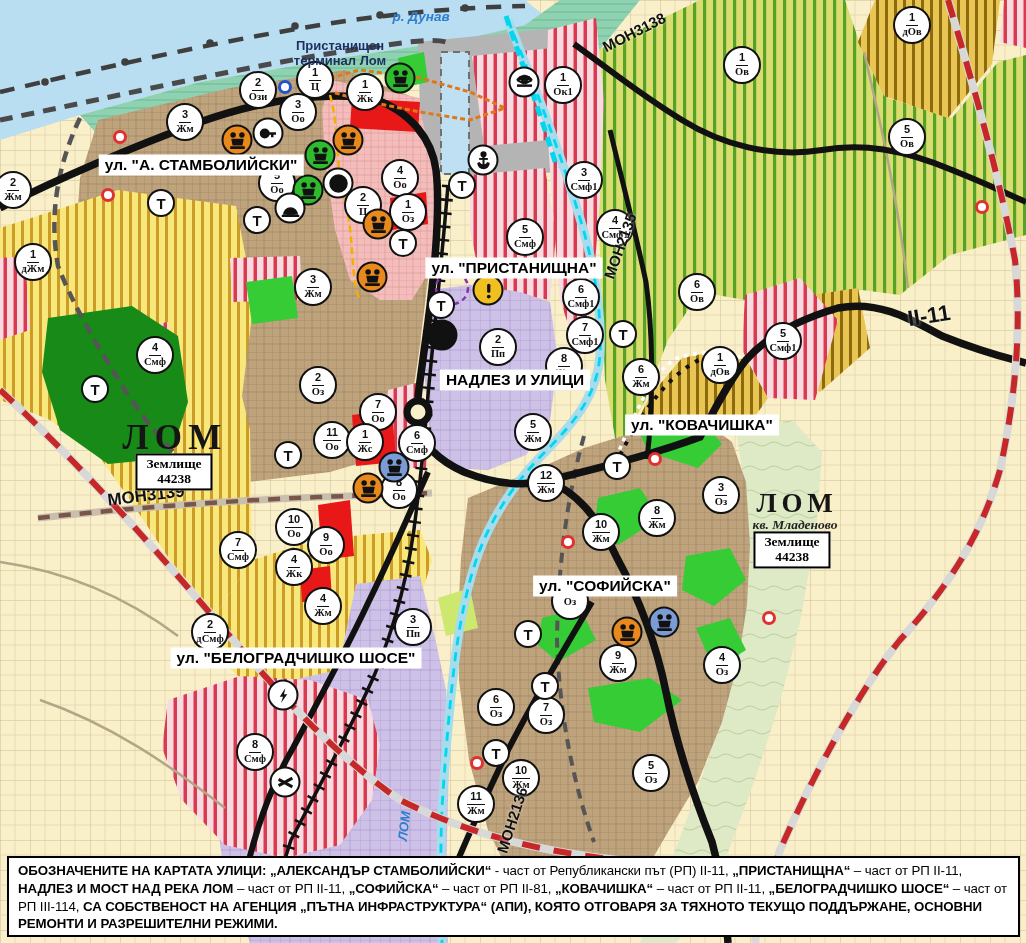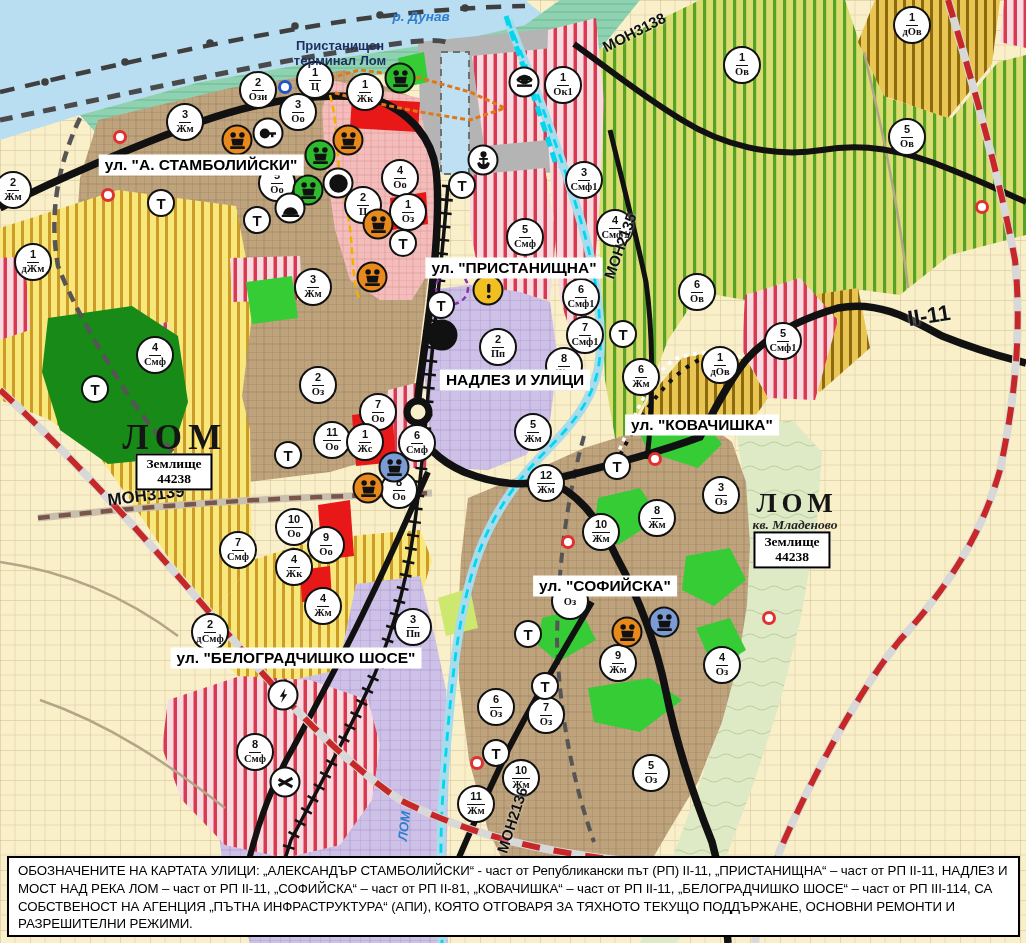--- a/index.html
+++ b/index.html
@@ -45,21 +45,21 @@
   .port-lbl{position:absolute;color:#1c2f5e;font-weight:700;font-size:13px;
       text-align:center;line-height:1.18;white-space:pre-line;}
   .zem{position:absolute;transform:translate(-50%,-50%);background:#fff;
       border:2px solid #000;font-family:"Liberation Serif",serif;font-weight:700;
       font-size:13.5px;line-height:1.08;text-align:center;padding:2px 9px;color:#000;}
 
   
   .note{position:absolute;left:7px;right:6px;top:856px;bottom:6px;background:#fff;
       border:2px solid #000;box-sizing:border-box;padding:4px 9px;
       font-size:13.3px;line-height:1.34;color:#000;letter-spacing:-.1px;}
-  .note b{font-weight:400;}
+  .note b{font-weight:700;}
 </style>
 </head>
 <body>
 
 <div id="stage">
   <svg class="base" width="1026" height="943" viewBox="0 0 1026 943">
     <defs>
       <pattern id="pCream" width="30" height="30" patternUnits="userSpaceOnUse">
         <rect width="30" height="30" fill="#f9efc9"></rect>
         <path d="M0 0H30M0 0V30" stroke="#cdbb92" stroke-width="1" fill="none"></path>

